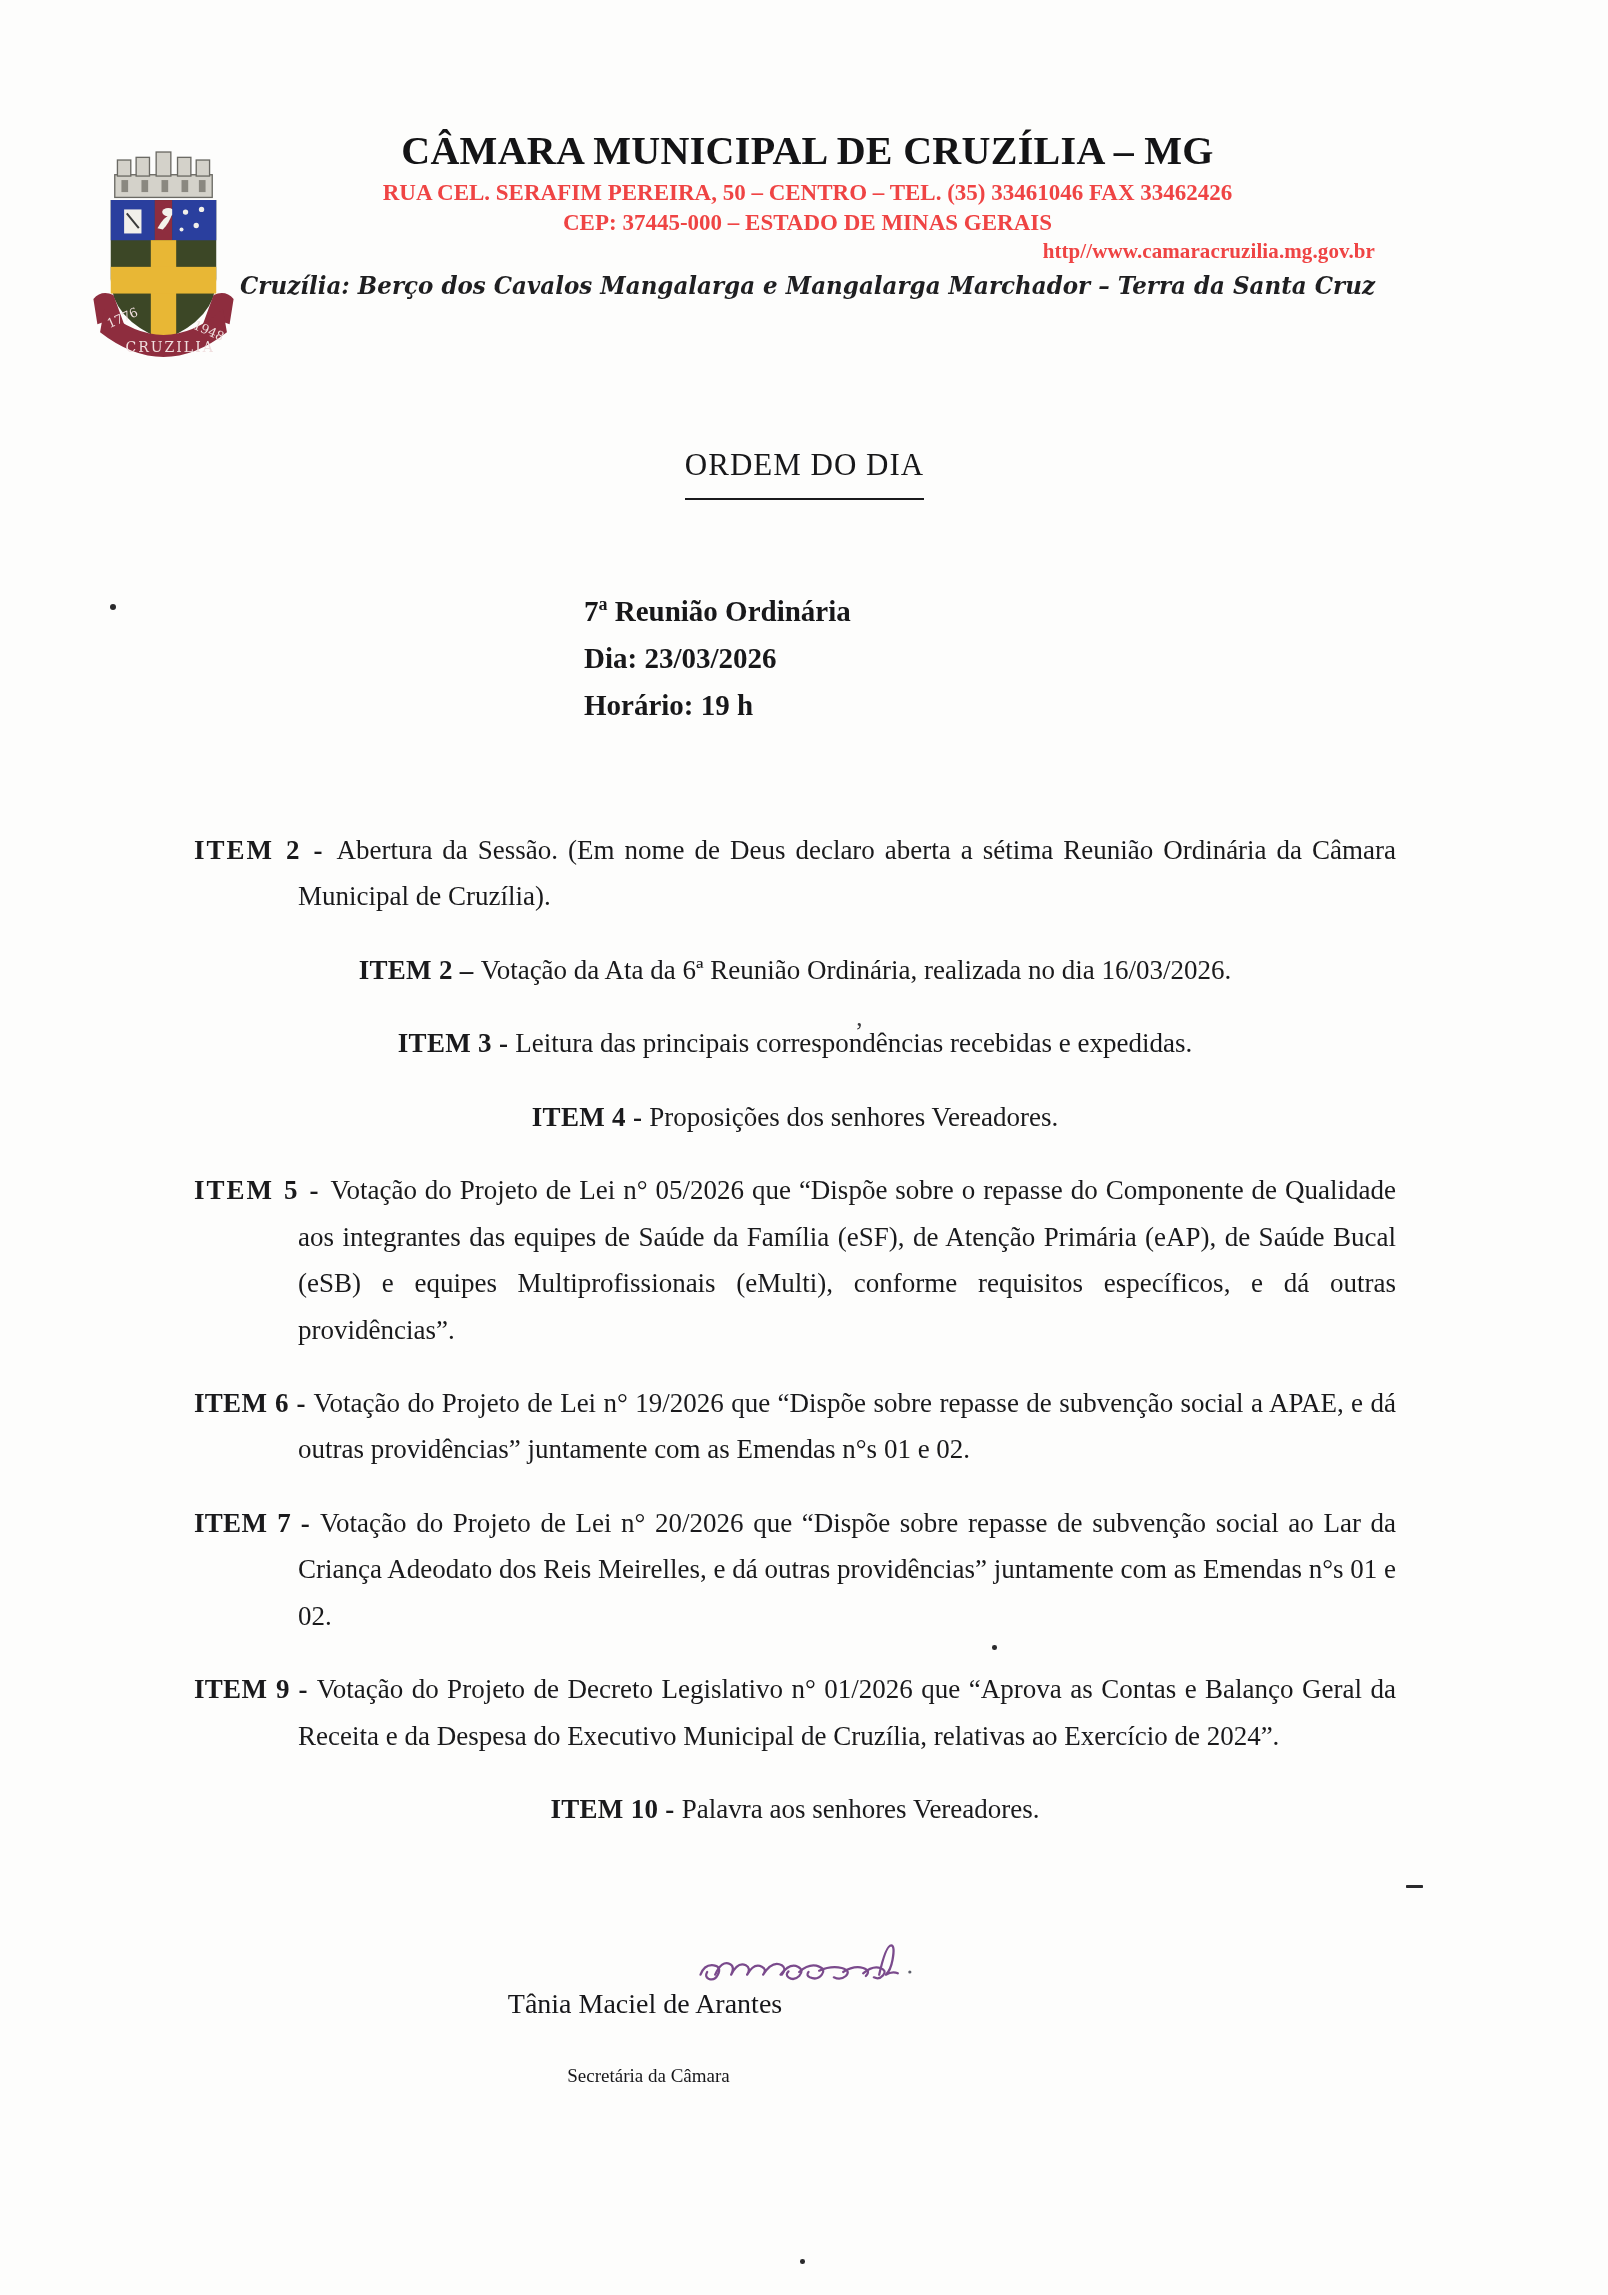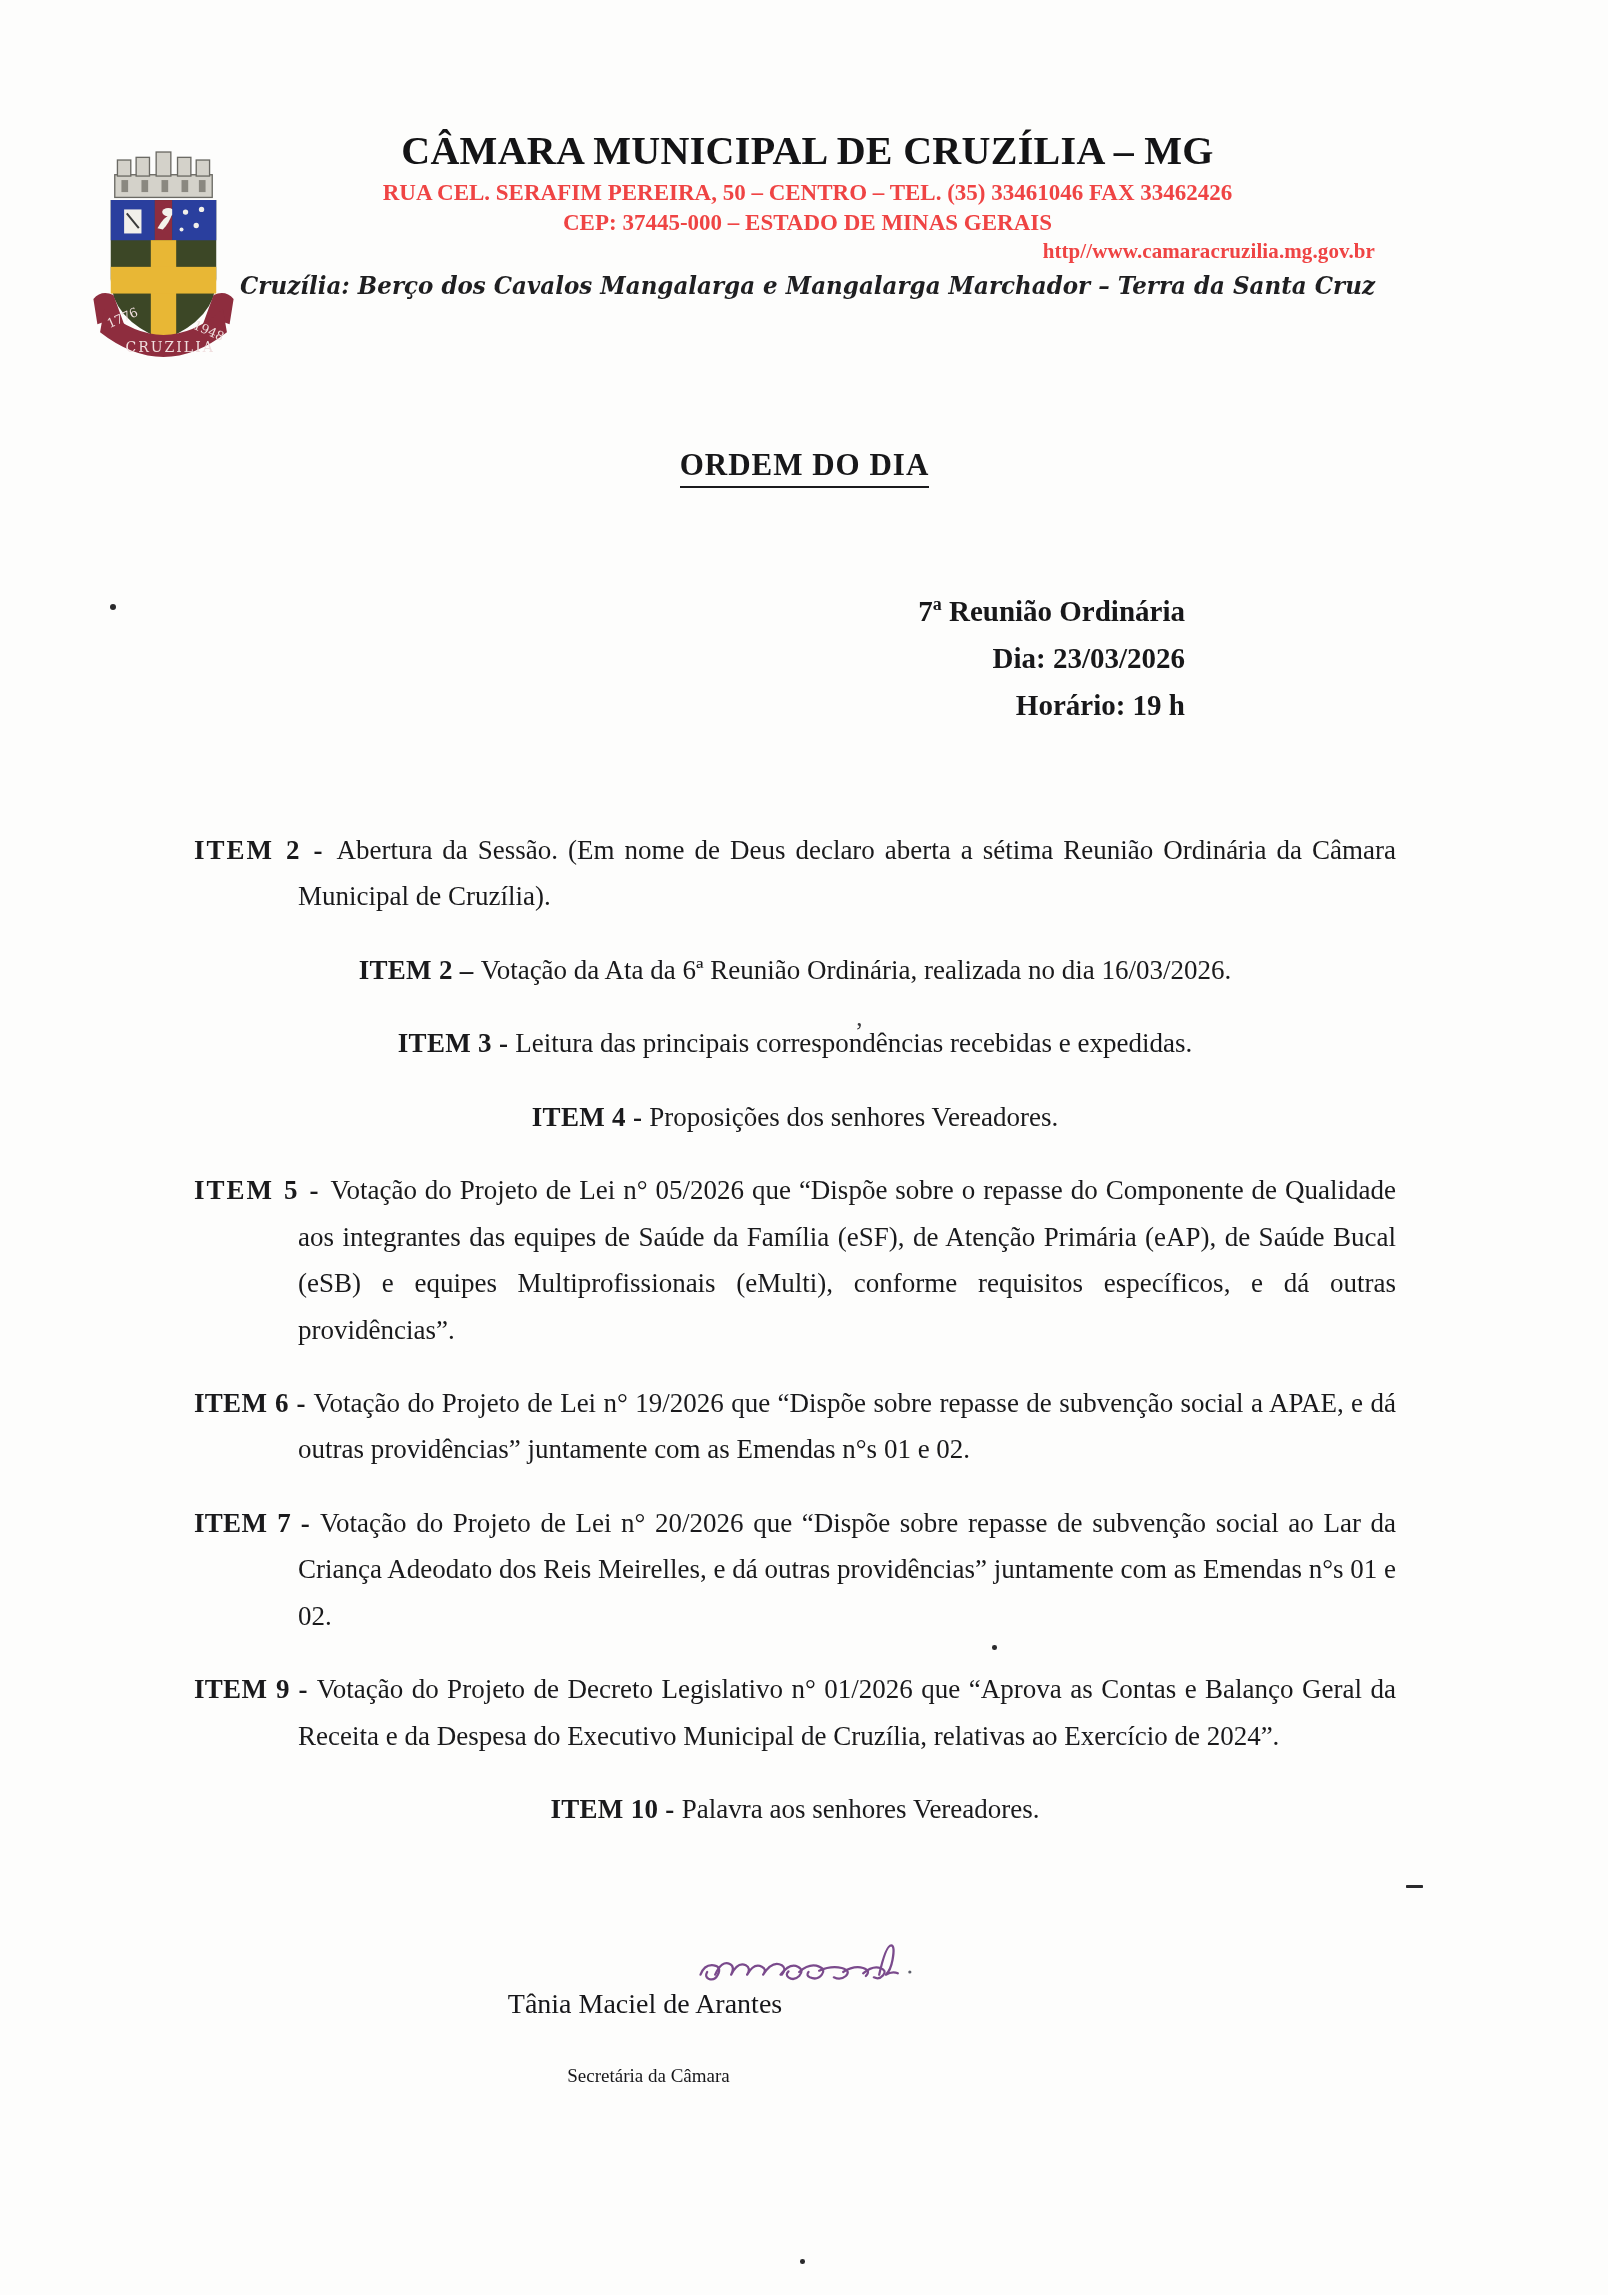--- a/index.html
+++ b/index.html
@@ -72,32 +72,32 @@
 
   
   .doc-title {
     position: absolute;
     left: 0; top: 447px;
     width: 1609px;
     text-align: center;
   }
   .doc-title span {
     font-size: 31px;
-    font-weight: bold;
+    font-weight: normal;
     letter-spacing: 1px;
     border-bottom: 2.7px solid #1b1b1d;
-    padding-bottom: 4px;
+    padding-bottom: 16px;
   }
 
   
   .meta {
     position: absolute;
     left: 584px; top: 588px;
     width: 601px;
-    text-align: right;
+    text-align: left;
   }
   .meta div {
     font-size: 29px;
     font-weight: bold;
     line-height: 1.62;
     white-space: nowrap;
   }
   .meta sup {
     font-size: 0.62em;
     vertical-align: super;

